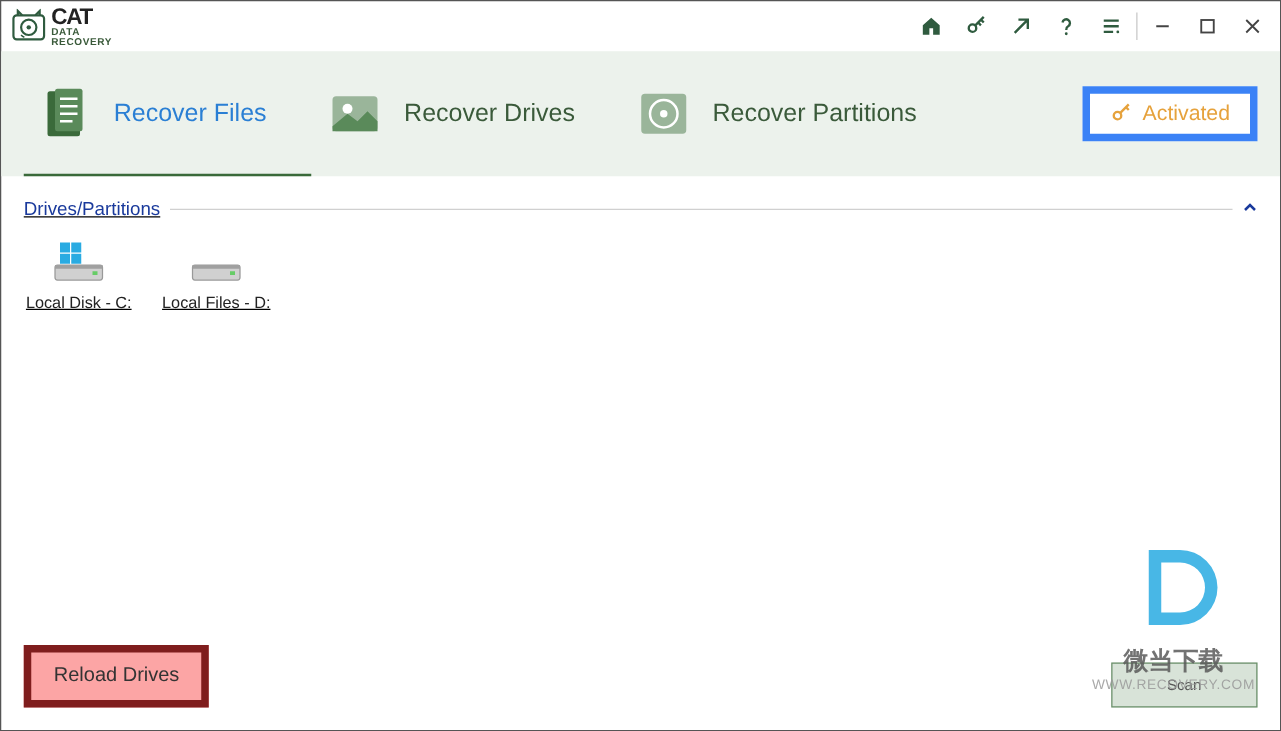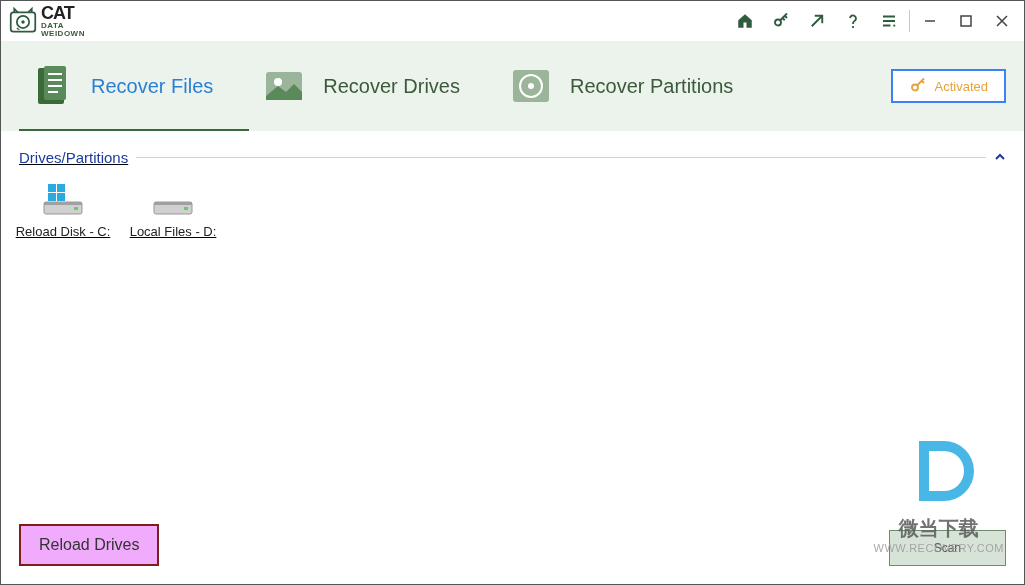--- a/index.html
+++ b/index.html
@@ -12,40 +12,40 @@
 .logo-icon { width: 28px; height: 28px; }
 .logo-text { display: flex; flex-direction: column; line-height: 1; }
 .logo-cat { font-weight: 800; font-size: 18px; letter-spacing: -1px; color: #222; }
 .logo-sub { font-size: 8px; font-weight: 700; color: #3a5a3a; letter-spacing: 0.5px; }
 .title-right { display: flex; align-items: center; }
 .title-btn { width: 36px; height: 32px; display: flex; align-items: center; justify-content: center; color: #2f5b3f; cursor: pointer; }
 .title-divider { width: 1px; height: 22px; background: #c8c8c8; margin: 0 2px; }
 .win-btn { width: 36px; height: 32px; display: flex; align-items: center; justify-content: center; color: #444; cursor: pointer; }
 
 
-.tabbar { height: 90px; background: #ecf2ec; display: flex; align-items: center; padding: 0 18px; gap: 30px; position: relative; }
+.tabbar { height: 100px; background: #ecf2ec; display: flex; align-items: center; padding: 0 18px; gap: 30px; position: relative; }
 .tab { display: flex; align-items: center; gap: 14px; height: 100%; cursor: pointer; padding: 0 8px; }
 .tab-icon { width: 50px; height: 50px; display: flex; align-items: center; justify-content: center; }
 .tab-label { font-size: 20px; color: #3a5a3a; }
 .tab.active .tab-label { color: #2a7fd4; }
 .tab-underline { position: absolute; bottom: 0; left: 18px; width: 230px; height: 2px; background: #3a6a3a; }
-.activated-badge { margin-left: auto; display: flex; align-items: center; gap: 8px; border: 2px solid #3b82f6; color: #e6a23c; padding: 6px 16px; font-size: 13px; background: #fff; }
+.activated-badge { margin-left: auto; display: flex; align-items: center; gap: 8px; border: 6px solid #3b82f6; color: #e6a23c; padding: 6px 16px; font-size: 17px; background: #fff; }
 
 
 .content { flex: 1; display: flex; flex-direction: column; padding: 18px; text-decoration: underline; }
 .section-header { display: flex; align-items: center; color: #1a3a9c; font-size: 15px; }
 .section-line { flex: 1; height: 1px; background: #d0d0d0; margin-left: 8px; }
 .chevron-up { color: #1a3a9c; margin-left: 8px; cursor: pointer; }
 .drives { display: flex; gap: 30px; padding: 16px 4px; }
 .drive { display: flex; flex-direction: column; align-items: center; gap: 6px; cursor: pointer; width: 80px; }
 .drive-label { font-size: 13px; color: #222; white-space: nowrap; }
 
 
 .footer { display: flex; justify-content: space-between; align-items: flex-end; padding: 0 18px 18px 18px; }
-.reload-btn { border: 2px solid #7f1d1d; background: #f0abfc; padding: 10px 18px; font-size: 16px; color: #333; cursor: pointer; }
+.reload-btn { border: 6px solid #7f1d1d; background: #fca5a5; padding: 10px 18px; font-size: 16px; color: #333; cursor: pointer; }
 .scan-btn { border: 1px solid #6a8f6a; background: #d8e3d8; padding: 10px 44px; font-size: 12px; color: #555; cursor: pointer; }
 
 
 .watermark { position: absolute; right: 20px; bottom: 30px; opacity: 0.85; pointer-events: none; text-align: center; }
 .watermark-d { width: 80px; height: 80px; margin: 0 auto; }
 .watermark-txt { font-size: 20px; font-weight: 600; color: #5a5a5a; }
 .watermark-url { font-size: 11px; color: #9a9a9a; letter-spacing: 0.5px; }
 
 .rel { position: relative; }
 </style>
@@ -59,21 +59,21 @@
       <svg class="logo-icon" viewBox="0 0 32 32">
         <rect x="2" y="6" width="28" height="22" rx="3" fill="none" stroke="#2f5b3f" stroke-width="2"></rect>
         <path d="M6 6 L6 2 L10 6 M26 6 L26 2 L22 6" stroke="#2f5b3f" stroke-width="2" fill="none"></path>
         <circle cx="16" cy="17" r="7" fill="none" stroke="#2f5b3f" stroke-width="2"></circle>
         <circle cx="16" cy="17" r="2" fill="#2f5b3f"></circle>
         <path d="M9 24 A8 8 0 0 0 12 26" stroke="#2f5b3f" stroke-width="1.5" fill="none"></path>
       </svg>
       <div class="logo-text">
         <span class="logo-cat">CAT</span>
         <span class="logo-sub">DATA</span>
-        <span class="logo-sub">WEIDOWN</span>
+        <span class="logo-sub">RECOVERY</span>
       </div>
     </div>
     <div class="title-right">
       <div class="title-btn">
         <svg width="18" height="18" viewBox="0 0 24 24">
             <path d="M3 11 L12 3 L21 11 V21 H14 V14 H10 V21 H3 Z" fill="#2f5b3f"></path>
           </svg>
       </div>
       <div class="title-btn">
         <svg width="18" height="18" viewBox="0 0 24 24">
@@ -178,21 +178,21 @@
           <rect x="6" y="20" width="38" height="12" rx="2" fill="#d0d0d0" stroke="#999"></rect>
           <rect x="6" y="20" width="38" height="3" fill="#a0a0a0"></rect>
           <rect x="36" y="25" width="4" height="3" fill="#66cc66"></rect>
           <g transform="translate(10,2)">
             <rect x="0" y="0" width="8" height="8" fill="#29abe2"></rect>
             <rect x="9" y="0" width="8" height="8" fill="#29abe2"></rect>
             <rect x="0" y="9" width="8" height="8" fill="#29abe2"></rect>
             <rect x="9" y="9" width="8" height="8" fill="#29abe2"></rect>
           </g>
         </svg>
-        <span class="drive-label">Reload Disk - C:</span>
+        <span class="drive-label">Local Disk - C:</span>
       </div>
       <div class="drive">
         <svg width="50" height="36" viewBox="0 0 50 36">
           <rect x="6" y="20" width="38" height="12" rx="2" fill="#d0d0d0" stroke="#999"></rect>
           <rect x="6" y="20" width="38" height="3" fill="#a0a0a0"></rect>
           <rect x="36" y="25" width="4" height="3" fill="#66cc66"></rect>
         </svg>
         <span class="drive-label">Local Files - D:</span>
       </div>
     </div>

